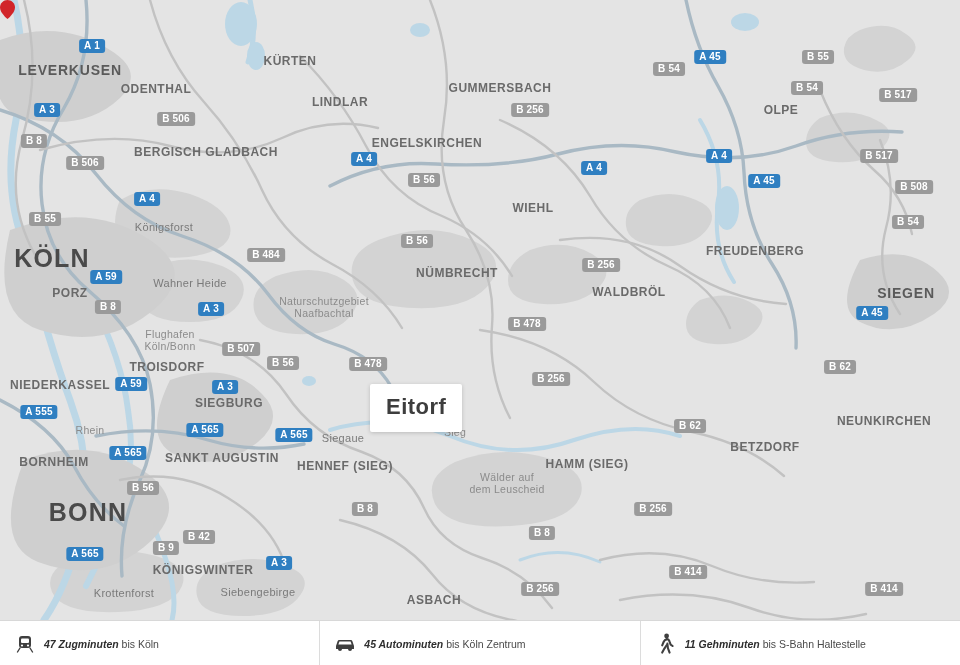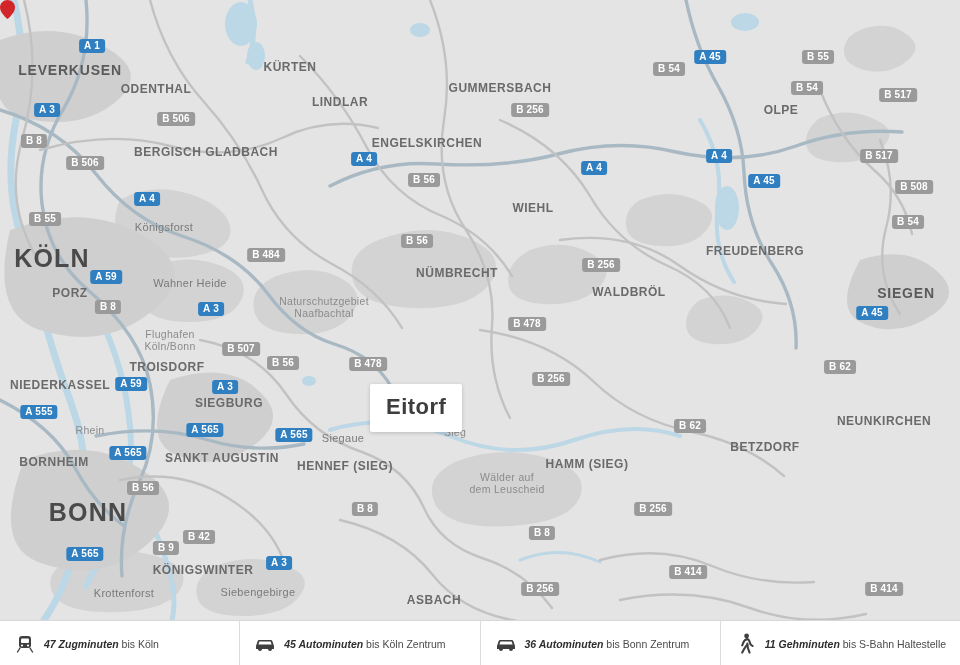--- a/index.html
+++ b/index.html
@@ -231,21 +231,21 @@
       </g>
     </svg>
 
 
     <div id="labels">
         <div class="lbl city-xl" style="left: 52px; top: 258px;">KÖLN</div>
         <div class="lbl city-xl" style="left: 88px; top: 512px;">BONN</div>
         <div class="lbl city-l" style="left: 70px; top: 70px;">LEVERKUSEN</div>
         <div class="lbl city-l" style="left: 906px; top: 293px;">SIEGEN</div>
         <div class="lbl city-m" style="left: 156px; top: 89px;">ODENTHAL</div>
-        <div class="lbl city-m" style="left: 290px; top: 67px;">KÜRTEN</div>
+        <div class="lbl city-m" style="left: 290px; top: 61px;">KÜRTEN</div>
         <div class="lbl city-m" style="left: 340px; top: 102px;">LINDLAR</div>
         <div class="lbl city-m" style="left: 500px; top: 88px;">GUMMERSBACH</div>
         <div class="lbl city-m" style="left: 781px; top: 110px;">OLPE</div>
         <div class="lbl city-m" style="left: 427px; top: 143px;">ENGELSKIRCHEN</div>
         <div class="lbl city-m" style="left: 206px; top: 152px;">BERGISCH GLADBACH</div>
         <div class="lbl city-m" style="left: 533px; top: 208px;">WIEHL</div>
         <div class="lbl city-m" style="left: 755px; top: 251px;">FREUDENBERG</div>
         <div class="lbl city-m" style="left: 457px; top: 273px;">NÜMBRECHT</div>
         <div class="lbl city-m" style="left: 629px; top: 292px;">WALDBRÖL</div>
         <div class="lbl city-m" style="left: 70px; top: 293px;">PORZ</div>
@@ -368,31 +368,20 @@
         <svg width="22" height="20" viewBox="0 0 22 20">
           <path d="M2 12 L3.5 7.5 C3.9 6.4 4.6 6 5.7 6 L16.3 6 C17.4 6 18.1 6.4 18.5 7.5 L20 12 L20 15 L2 15 Z" fill="#3f3f3f"></path>
           <path d="M5.4 7.6 L16.6 7.6 L17.6 10.4 L4.4 10.4 Z" fill="#ffffff"></path>
           <circle cx="6" cy="15" r="2" fill="#3f3f3f"></circle>
           <circle cx="16" cy="15" r="2" fill="#3f3f3f"></circle>
         </svg>
       </span>
       <span class="foot-text"><b>45 Autominuten</b><span> bis Köln Zentrum</span></span>
     </div>
 
-    <div class="foot-item">
-      <span class="foot-icon">
-        <svg width="22" height="20" viewBox="0 0 22 20">
-          <path d="M2 12 L3.5 7.5 C3.9 6.4 4.6 6 5.7 6 L16.3 6 C17.4 6 18.1 6.4 18.5 7.5 L20 12 L20 15 L2 15 Z" fill="#3f3f3f"></path>
-          <path d="M5.4 7.6 L16.6 7.6 L17.6 10.4 L4.4 10.4 Z" fill="#ffffff"></path>
-          <circle cx="6" cy="15" r="2" fill="#3f3f3f"></circle>
-          <circle cx="16" cy="15" r="2" fill="#3f3f3f"></circle>
-        </svg>
-      </span>
-      <span class="foot-text"><b>36 Autominuten</b><span> bis Bonn Zentrum</span></span>
-    </div>
 
     <div class="foot-item">
       <span class="foot-icon">
         <svg width="16" height="22" viewBox="0 0 16 22">
           <circle cx="8.6" cy="3" r="2.4" fill="#3f3f3f"></circle>
           <path d="M8.6 6 C10.4 6 11.2 7.2 11.6 8.6 L12.6 11.6 L14.6 13 " stroke="#3f3f3f" stroke-width="2.1" fill="none" stroke-linecap="round"></path>
           <path d="M8.8 6.4 C7.2 6.6 6.2 7.6 5.6 9 L4.2 12.4" stroke="#3f3f3f" stroke-width="2.1" fill="none" stroke-linecap="round"></path>
           <path d="M9.4 10.5 L9.9 15 L11.6 19.6" stroke="#3f3f3f" stroke-width="2.1" fill="none" stroke-linecap="round"></path>
           <path d="M8.6 12.2 L6.4 15.6 L4.2 19.6" stroke="#3f3f3f" stroke-width="2.1" fill="none" stroke-linecap="round"></path>
         </svg>

